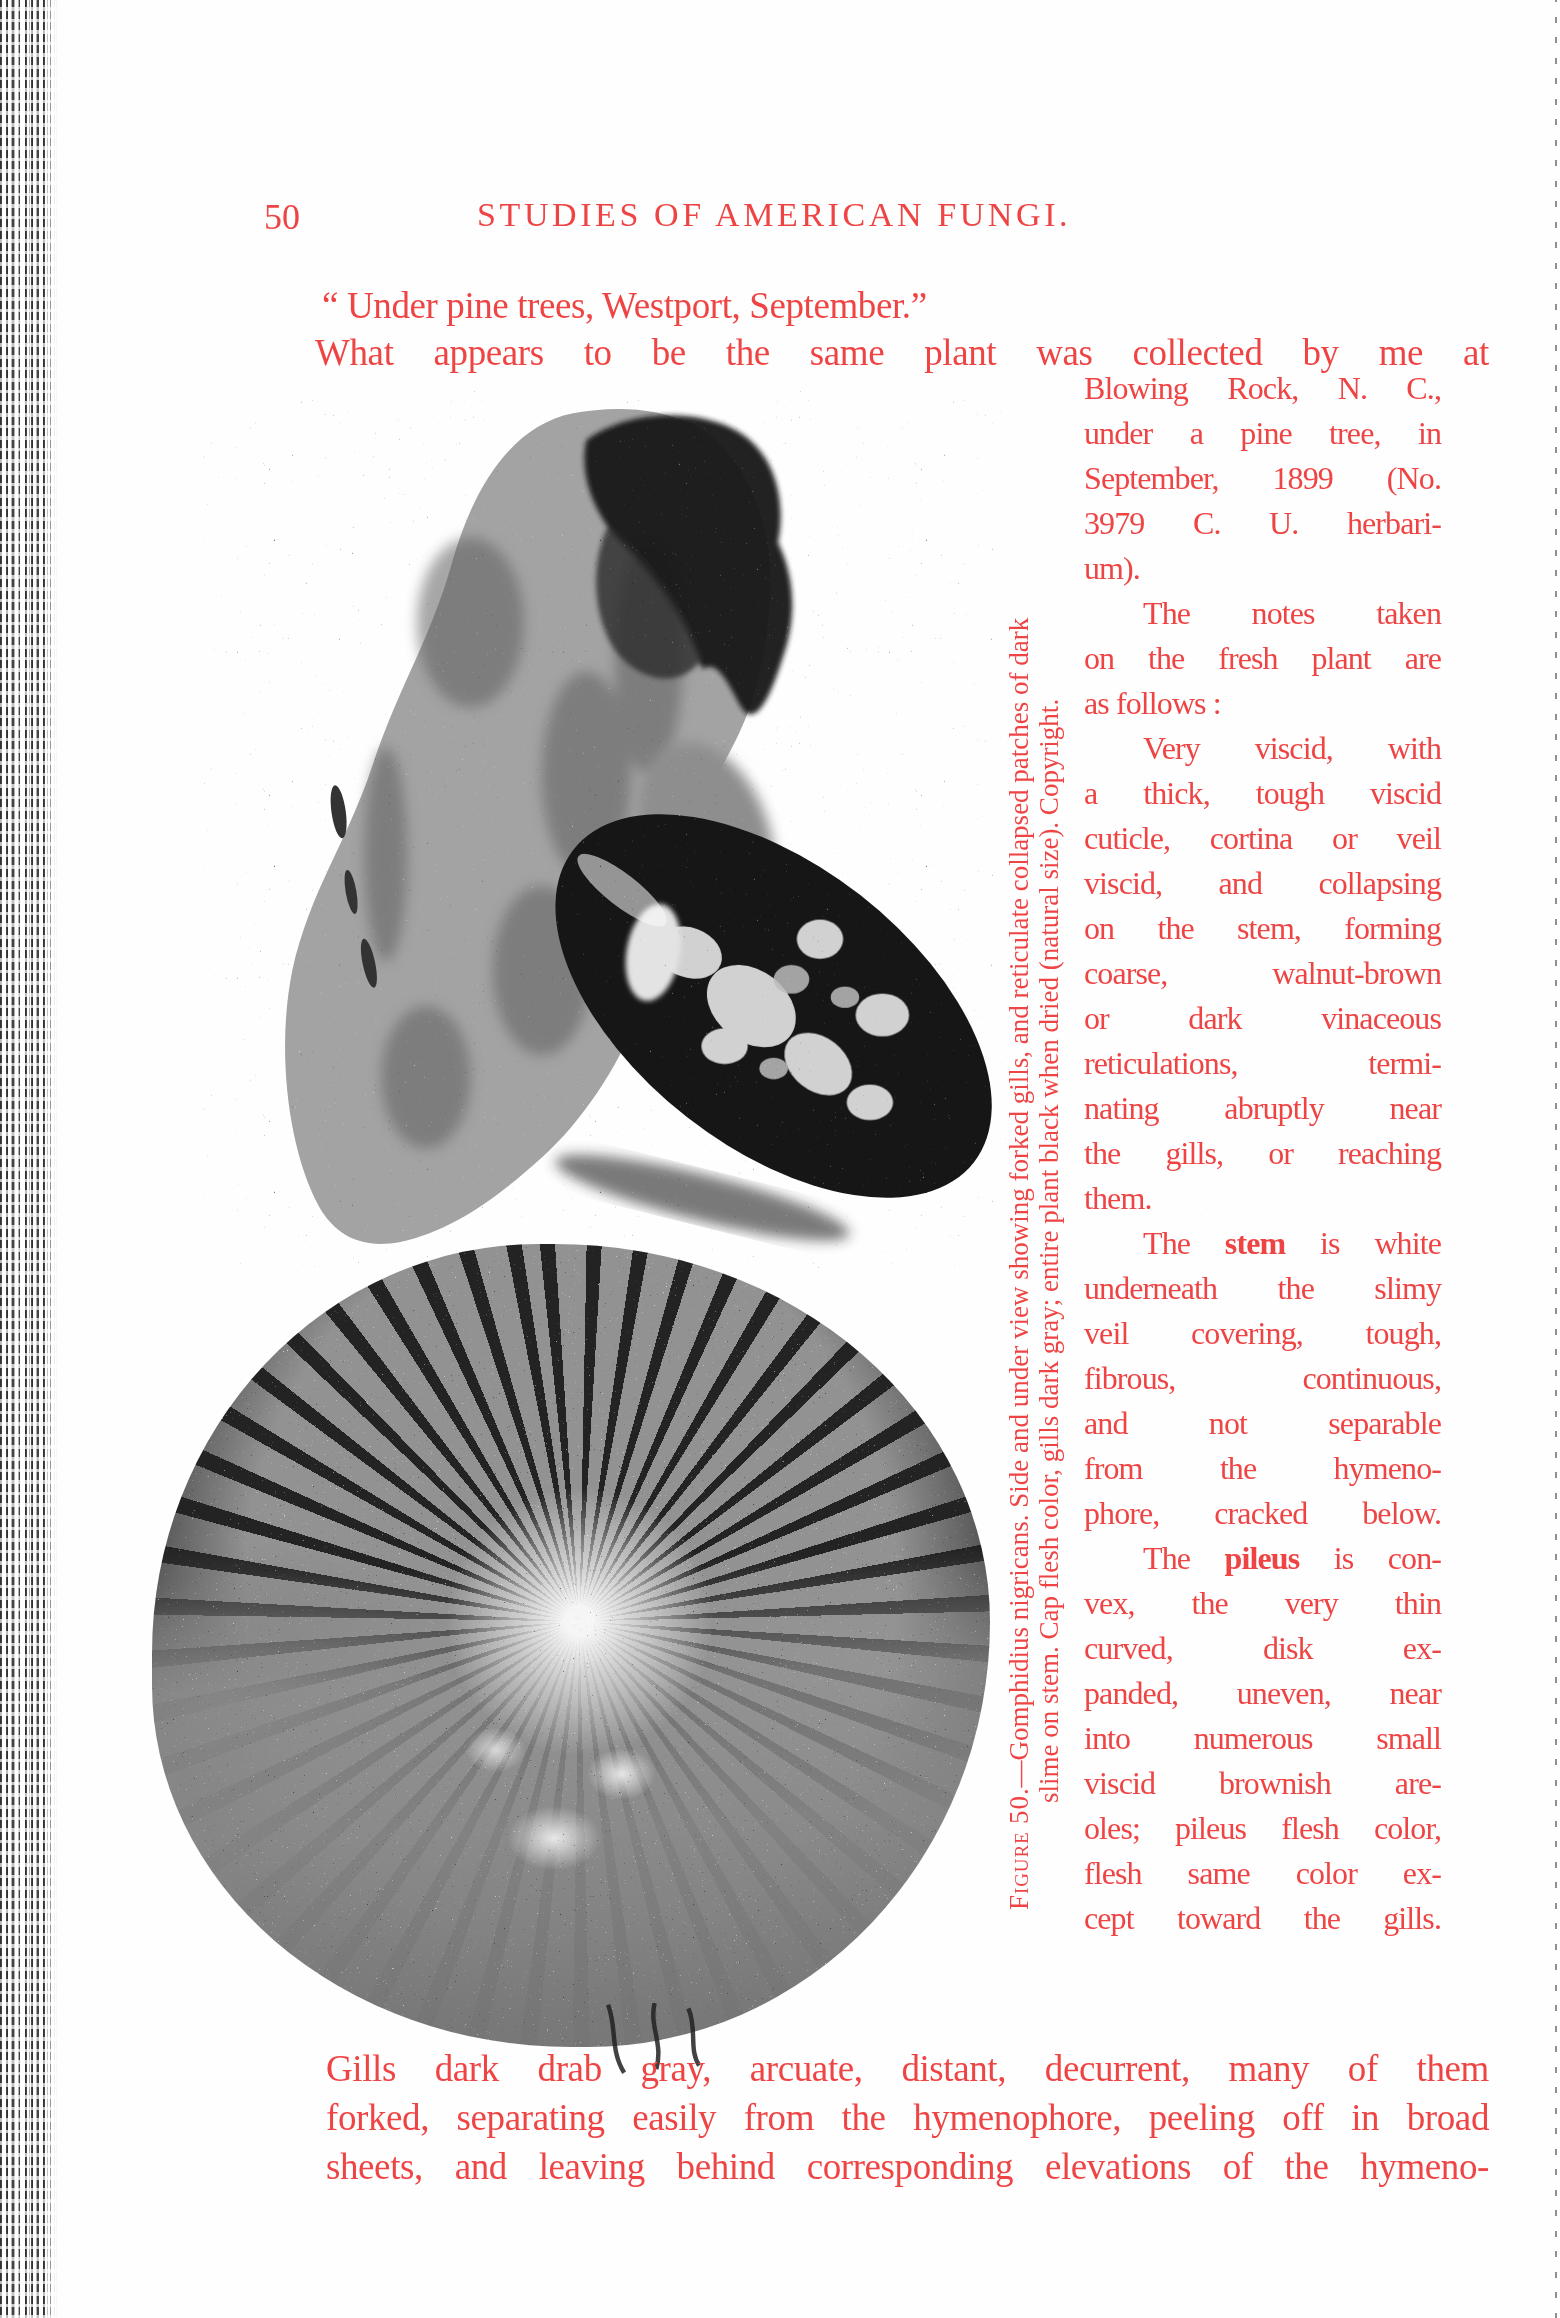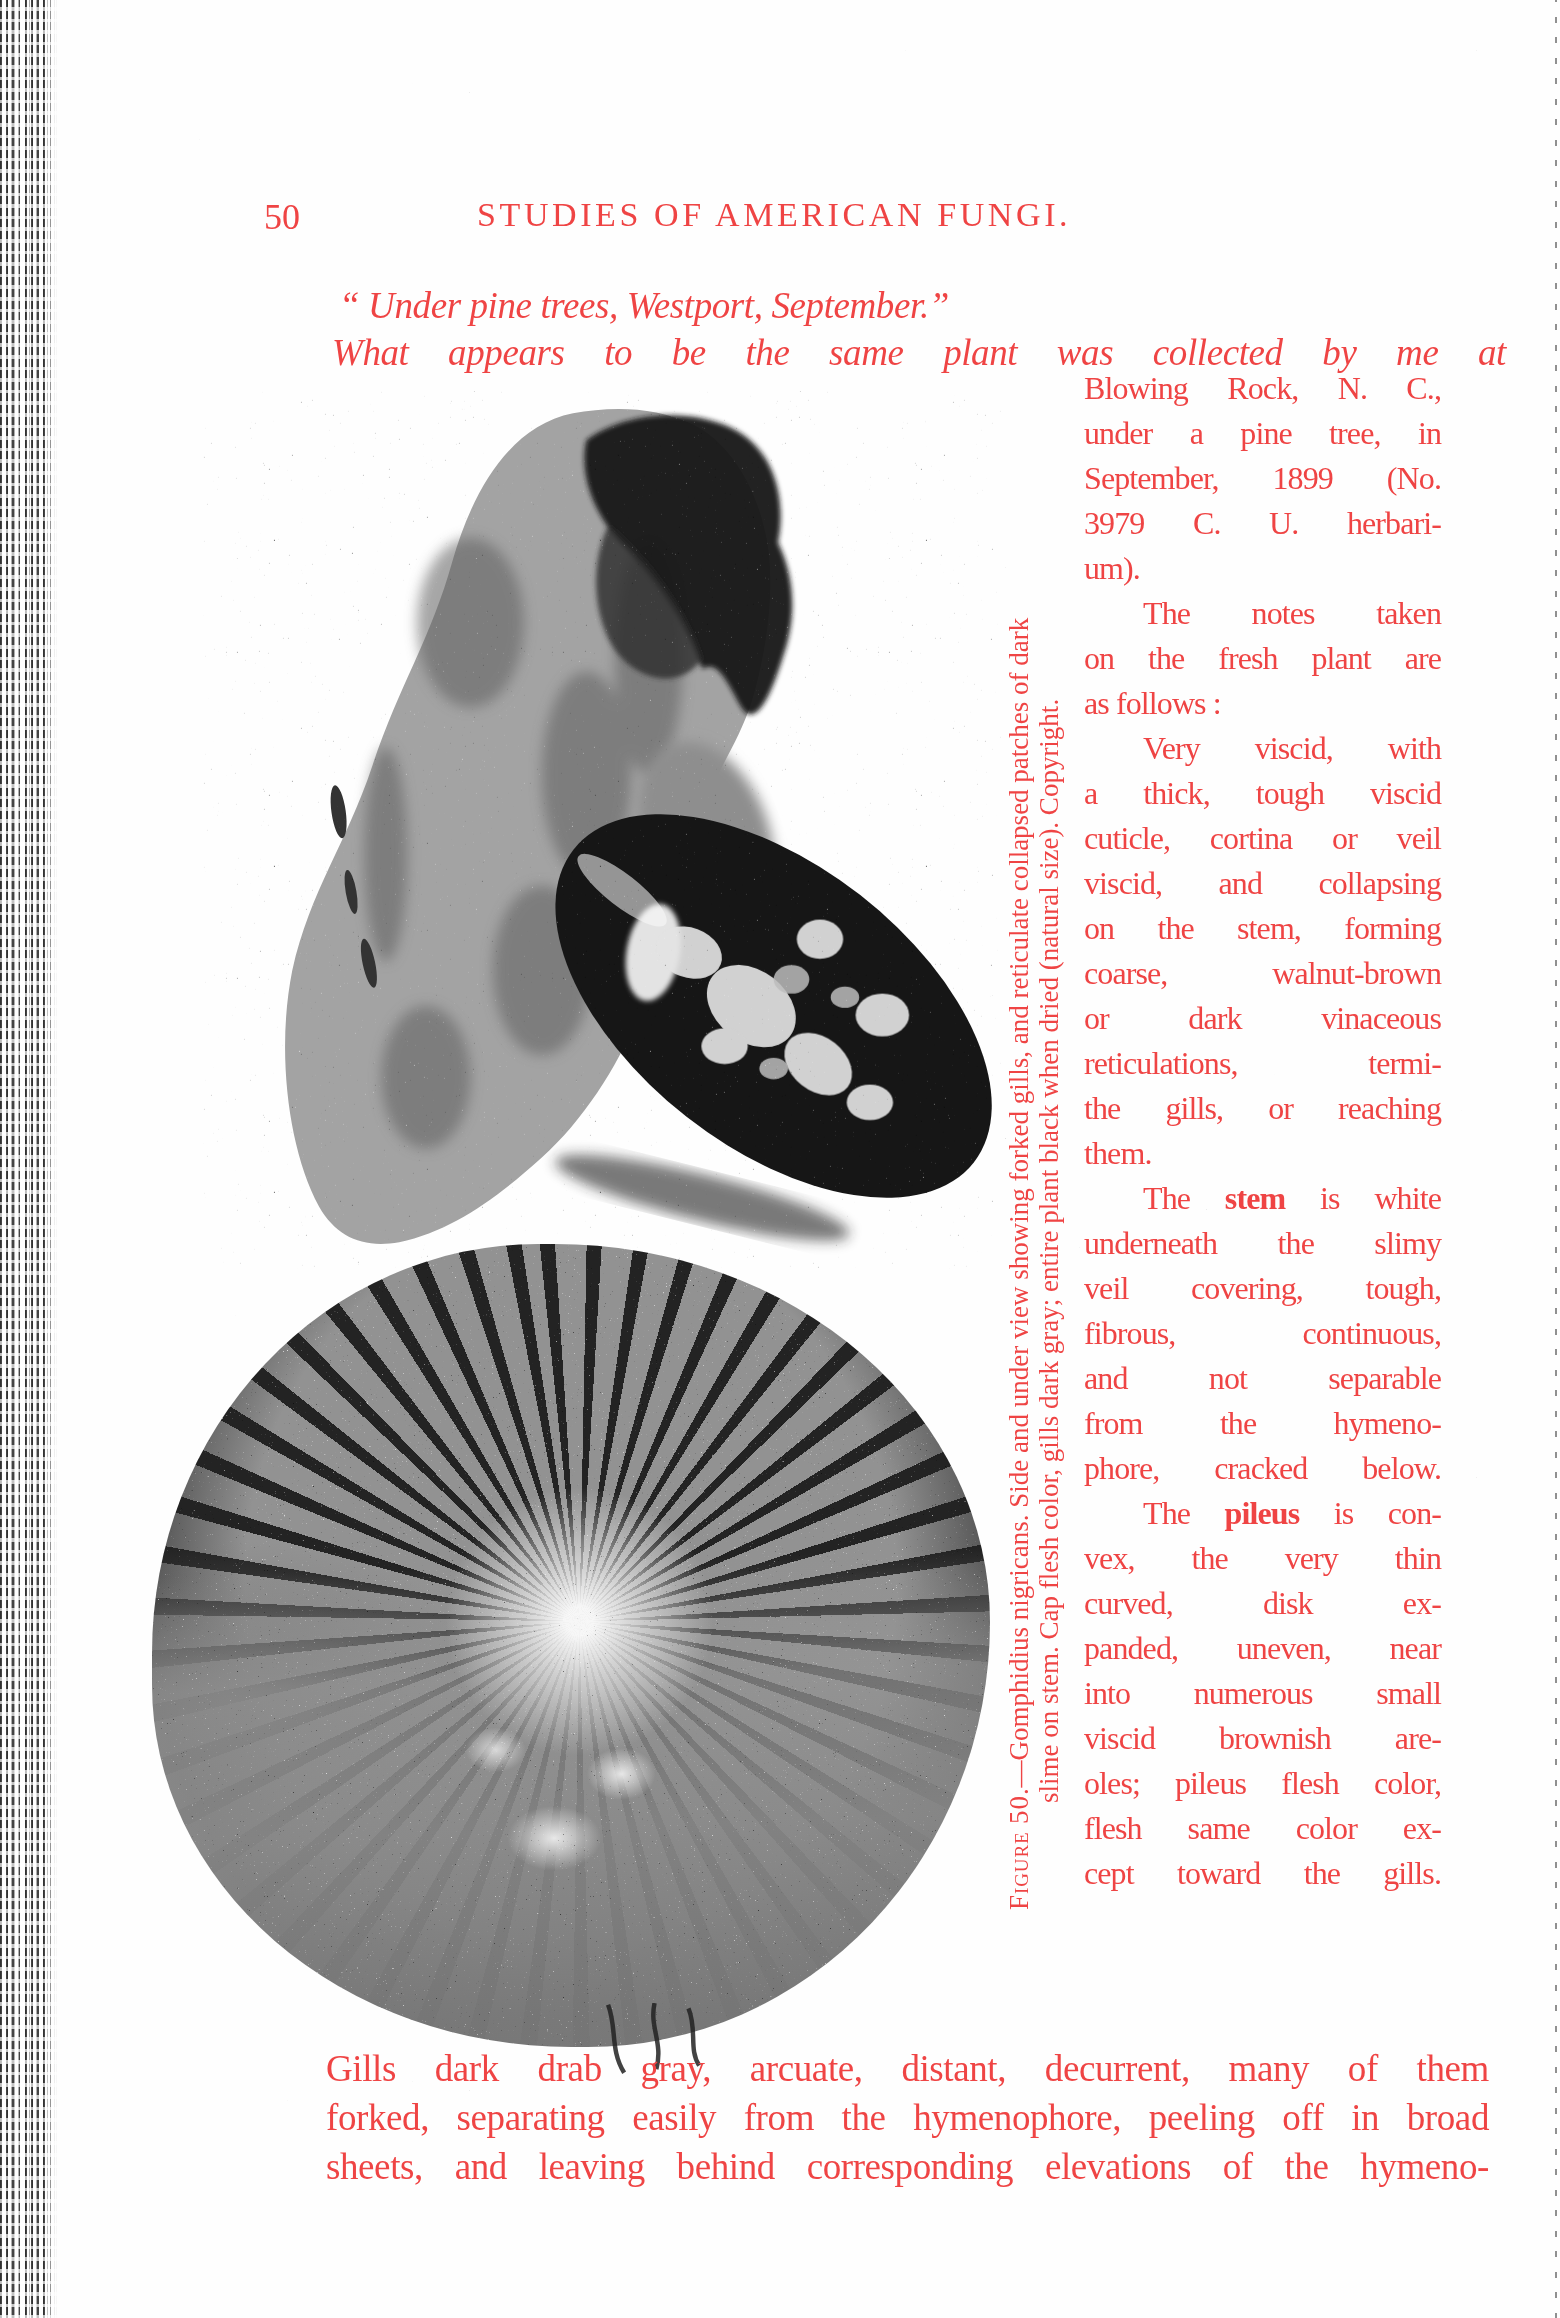--- a/index.html
+++ b/index.html
@@ -11,21 +11,21 @@
       linear-gradient(90deg, rgba(255,255,255,0) 78%, #fefefe 100%),
       repeating-linear-gradient(0deg, rgba(255,255,255,.68) 0 3.6px, rgba(255,255,255,0) 3.6px 11.6px),
       repeating-linear-gradient(90deg, rgba(15,15,15,.78) 0 1.8px, rgba(255,255,255,0) 1.8px 6.2px),
       repeating-linear-gradient(90deg, rgba(40,40,40,.38) 0 0.9px, rgba(255,255,255,0) 0.9px 3.6px);}
   
   .edgeline{position:absolute;left:1555px;top:0;width:1.8px;height:100%;
     background:repeating-linear-gradient(0deg, rgba(10,10,10,.45) 0 6.2px, transparent 6.2px 20.5px);}
   .pagenum{position:absolute;left:264px;top:196px;font-size:36px;}
   .header{position:absolute;left:477px;top:196px;width:696px;text-align:left;
           font-size:34px;letter-spacing:3.6px;white-space:nowrap;}
-  .intro{position:absolute;left:332px;top:282px;width:1174px;font-size:37px;line-height:47px;letter-spacing:-0.4px;font-style:italic;}
+  .intro{position:absolute;left:315px;top:282px;width:1174px;font-size:37px;line-height:47px;letter-spacing:-0.4px;}
   .just{text-align:justify;text-align-last:justify;}
   .rcol{position:absolute;left:1084px;top:366px;width:357px;font-size:32px;line-height:45px;letter-spacing:-0.9px;}
   .rl{text-align:justify;text-align-last:justify;}
   .endp{text-align-last:left !important;}
   .ind{text-indent:59px;}
   .bpara{position:absolute;left:326px;top:2044px;width:1163px;font-size:37px;line-height:49px;letter-spacing:-0.4px;font-family:Liberation Serif, serif;}
   
   .cap{position:absolute;transform:rotate(-90deg);transform-origin:0 0;
        font-size:27px;line-height:30px;white-space:nowrap;}
   .cap1{left:1004px;top:1910px;width:1507px;}
@@ -175,20 +175,21 @@
     <div class="rl">on the fresh plant are</div>
     <div class="rl endp">as follows :</div>
     <div class="rl ind">Very viscid, with</div>
     <div class="rl">a thick, tough viscid</div>
     <div class="rl">cuticle, cortina or veil</div>
     <div class="rl">viscid, and collapsing</div>
     <div class="rl">on the stem, forming</div>
     <div class="rl">coarse, walnut-brown</div>
     <div class="rl">or dark vinaceous</div>
     <div class="rl">reticulations, termi-</div>
+    <div class="rl">nating abruptly near</div>
     <div class="rl">the gills, or reaching</div>
     <div class="rl endp">them.</div>
     <div class="rl ind"><span>The </span><b>stem</b><span> is white</span></div>
     <div class="rl">underneath the slimy</div>
     <div class="rl">veil covering, tough,</div>
     <div class="rl">fibrous, continuous,</div>
     <div class="rl">and not separable</div>
     <div class="rl">from the hymeno-</div>
     <div class="rl">phore, cracked below.</div>
     <div class="rl ind"><span>The </span><b>pileus</b><span> is con-</span></div>

